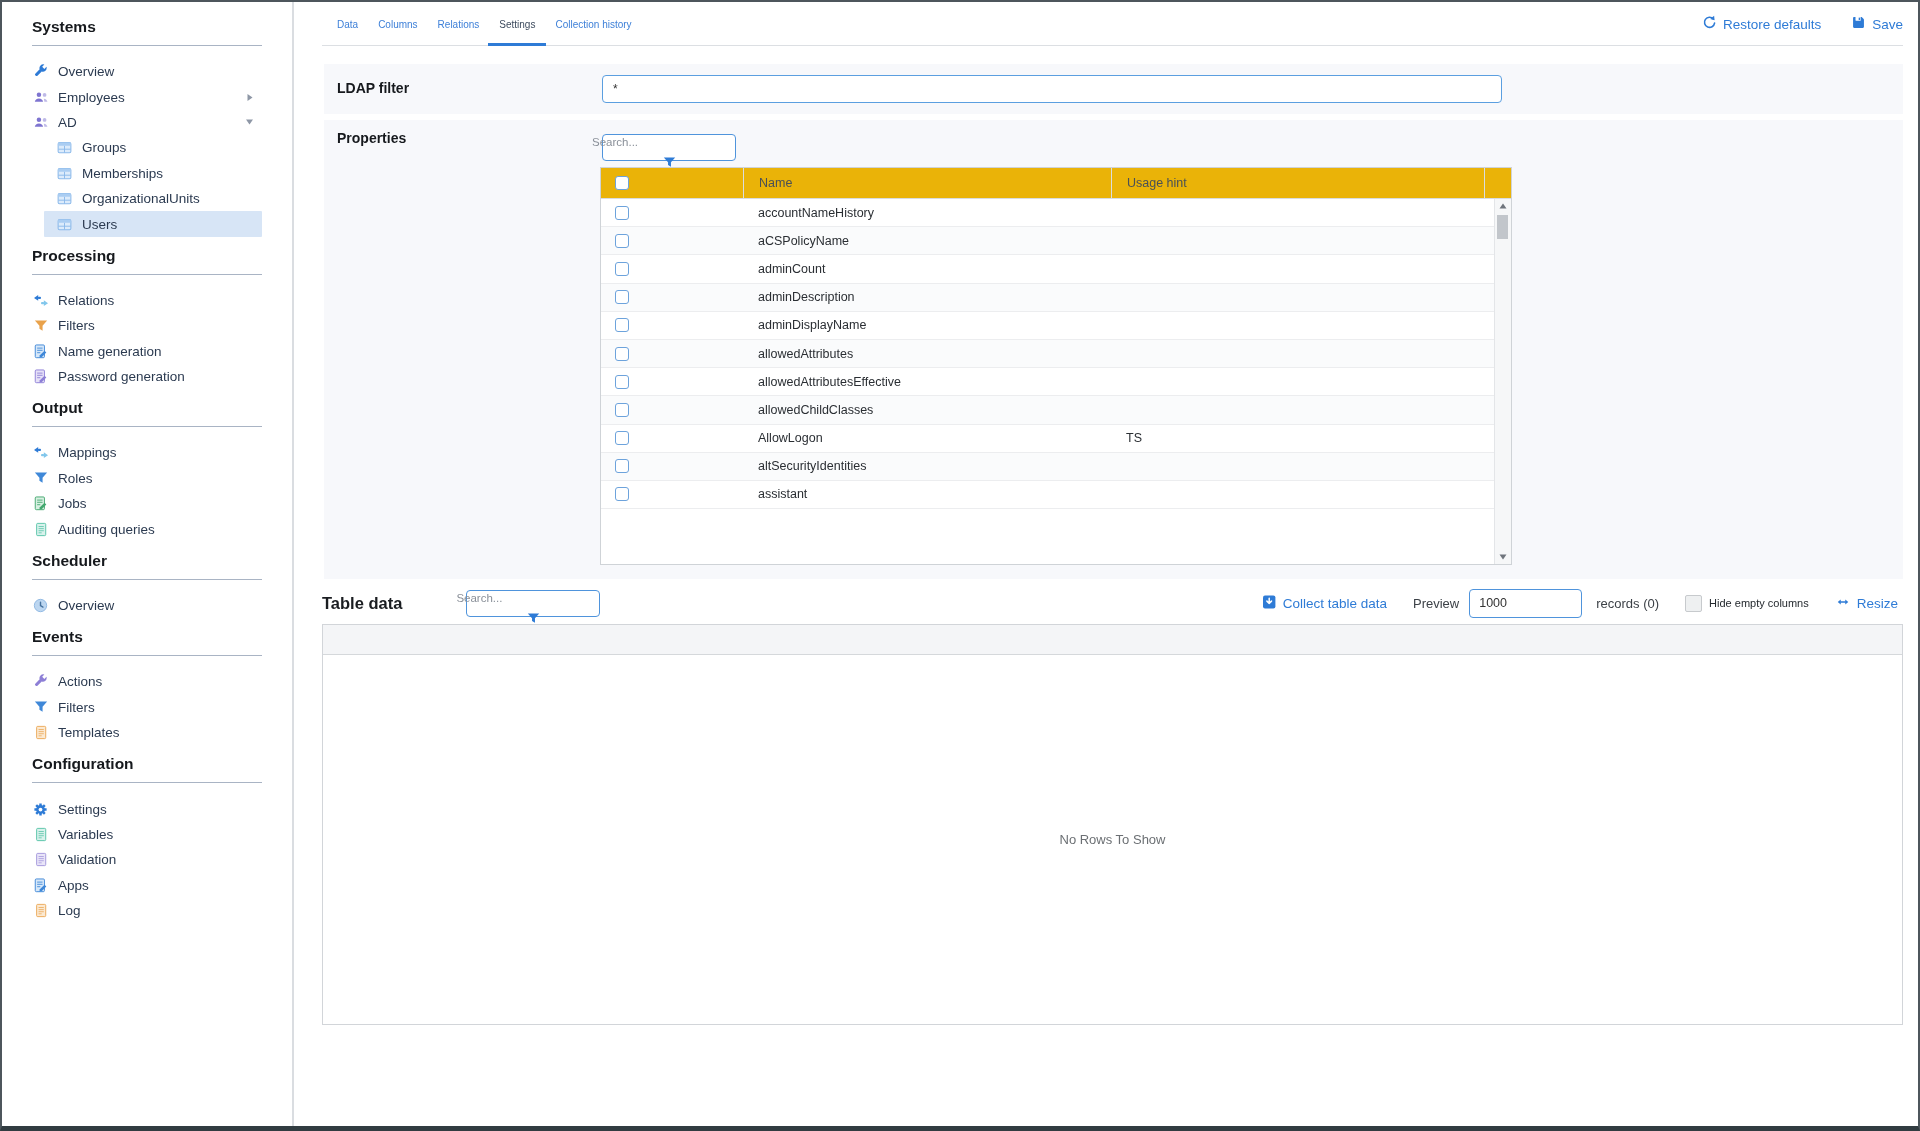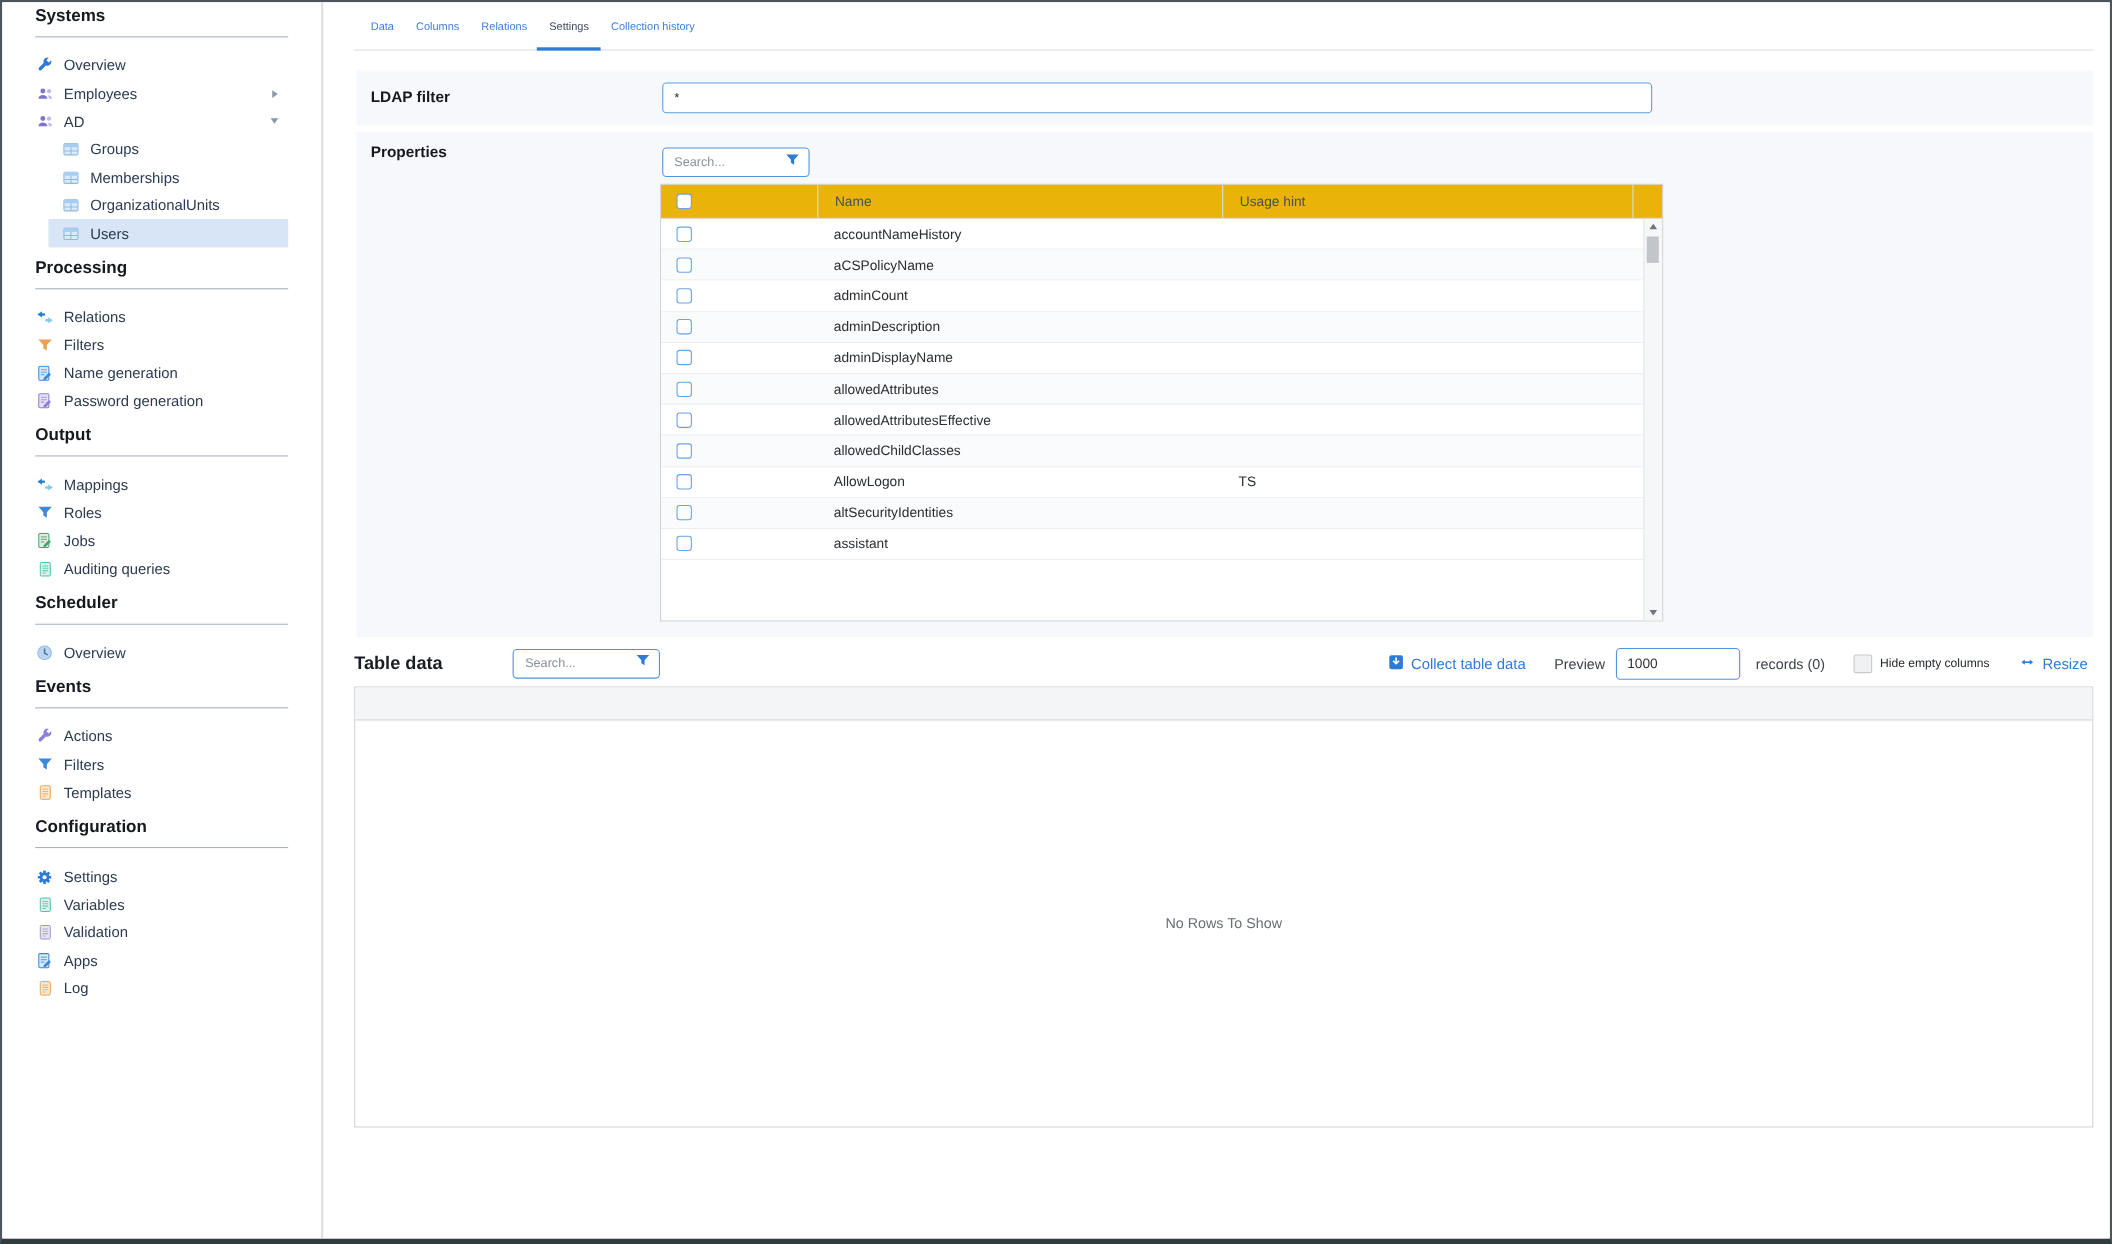--- a/index.html
+++ b/index.html
@@ -2,21 +2,21 @@
 <html><head>
 <meta charset="utf-8">
 <style>
   html,body{margin:0;padding:0;}
   body{font-family:"Liberation Sans",sans-serif;background:#e8e8e8;}
   .page{position:relative;width:1920px;height:1131px;box-sizing:border-box;background:#fff;
         border:2px solid #4d565c;border-bottom:5px solid #313c41;overflow:hidden;}
 
   
   .sidebar{position:absolute;left:0;top:0;bottom:0;width:292px;box-sizing:border-box;
-           border-right:2px solid #dadde1;padding:4px 30px 0 30px;background:#fff;}
+           border-right:2px solid #dadde1;padding:16px 30px 0 30px;background:#fff;}
   .sb-title{font-size:15.5px;font-weight:700;color:#16191d;padding-bottom:9px;border-bottom:1px solid #a9b4c4;}
   .sb-section{margin-top:10px;}
   .sb-section:first-child{margin-top:0;}
   .sb-items{margin-top:13px;margin-bottom:9px;}
   .sb-item{display:flex;align-items:center;height:25.4px;font-size:13.5px;color:#2b3a50;gap:9px;cursor:pointer;}
   .sb-item .ic{width:17px;height:16px;display:flex;justify-content:center;align-items:center;flex:none;}
   .sb-item.sub{padding-left:24px;}
   .sb-item.selected{background:#d7e5f6;margin-left:12px;padding-left:12px;border-radius:1px;}
   .chev{margin-left:auto;padding-right:8px;display:flex;align-items:center;}
 
@@ -35,21 +35,21 @@
   .ldap-row{top:62px;height:50px;}
   .props-band{top:118px;height:459px;}
   .form-label{position:absolute;left:13px;font-size:14px;font-weight:700;color:#16191d;}
   .ldap-row .form-label{top:16px;}
   .props-band .form-label{top:10px;}
   .text-input{position:absolute;box-sizing:border-box;border:1.5px solid #5b9fe0;border-radius:4px;
               background:#fff;font-size:12px;color:#333;padding:0 10px;outline:none;font-family:inherit;}
   .ldap-input{left:278px;top:11px;width:900px;height:28px;}
 
   .search-box{display:flex;align-items:center;box-sizing:border-box;width:134px;height:27px;
-              border:1.5px solid #4f94dc;border-radius:4px;background:#fff;padding:0 8px;gap:6px;}
+              border:1.5px solid #4f94dc;border-radius:4px;background:#fff;padding:0 8px;gap:6px;flex-direction:column;}
   .search-box input{border:none;outline:none;flex:1;min-width:0;font-size:11.5px;color:#555;font-family:inherit;background:transparent;}
   .search-box input::placeholder{color:#8a9099;}
   .props-band .search-box{position:absolute;left:278px;top:14px;}
 
   
   .prop-table{position:absolute;left:276px;top:47px;width:912px;height:398px;background:#fff;
               border:1px solid #cfd3d7;box-sizing:border-box;}
   .pt-header{display:flex;align-items:stretch;height:31px;background:#eab308;border-bottom:1px solid #d9dcdf;
              font-size:12.5px;color:#495057;box-sizing:border-box;}
   .pt-cell-cb{width:142px;padding-left:14px;box-sizing:border-box;flex:none;display:flex;align-items:center;}
@@ -373,20 +373,37 @@
 
     <div class="tabbar">
       <div class="tab-underline"></div>
       <div class="tabs" id="tabs">
           <div class="tab">Data</div>
           <div class="tab">Columns</div>
           <div class="tab">Relations</div>
           <div class="tab active">Settings</div>
           <div class="tab">Collection history</div>
         </div>
+      <div class="top-actions">
+        <div class="link">
+          <span class="ic"><svg width="15" height="15" viewBox="0 0 16 16">
+                <path d="M12.1 4.2A5.4 5.4 0 1 0 13.4 8.6" fill="none" stroke="#2e7bd6" stroke-width="1.7" stroke-linecap="round"></path>
+                <polygon points="12.9,0.8 13.4,5.6 8.7,4.2" fill="#2e7bd6"></polygon>
+              </svg></span>
+          <span>Restore defaults</span>
+        </div>
+        <div class="link">
+          <span class="ic"><svg width="15" height="15" viewBox="0 0 16 16">
+                <path d="M2.2 3.4c0-.7.5-1.2 1.2-1.2h8l2.4 2.4v8c0 .7-.5 1.2-1.2 1.2H3.4c-.7 0-1.2-.5-1.2-1.2z" fill="#2e7bd6"></path>
+                <rect x="4.8" y="2.2" width="5.6" height="3.8" rx=".4" fill="#fff"></rect>
+                <rect x="8.2" y="2.8" width="1.6" height="2.6" fill="#2e7bd6"></rect>
+              </svg></span>
+          <span>Save</span>
+        </div>
+      </div>
     </div>
 
     <div class="form-row ldap-row">
       <div class="form-label">LDAP filter</div>
       <input class="text-input ldap-input" value="*" style="">
     </div>
 
     <div class="form-row props-band">
       <div class="form-label">Properties</div>
 

